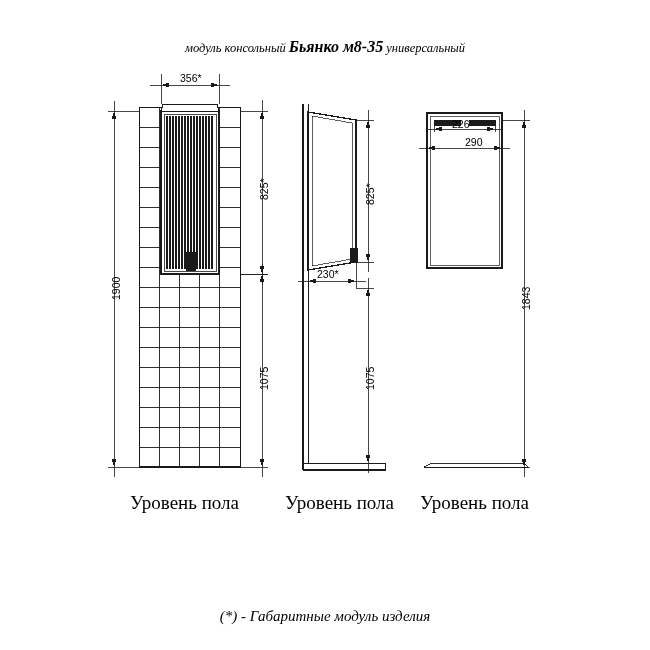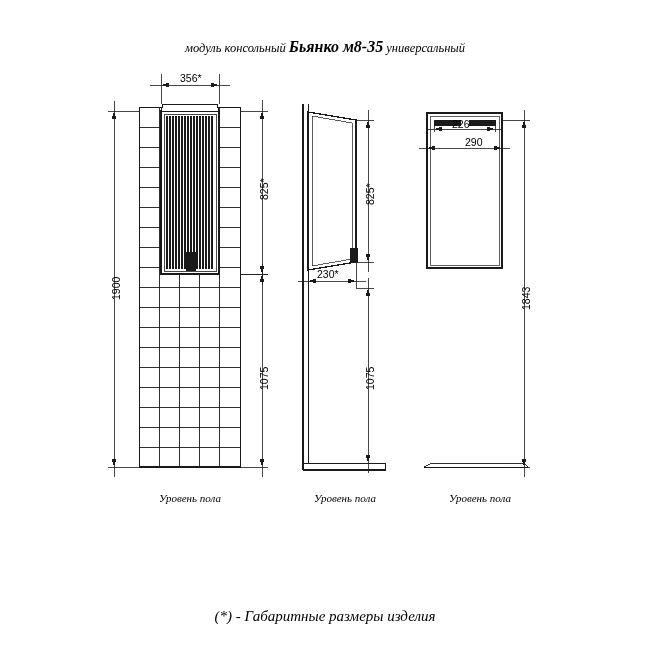--- a/index.html
+++ b/index.html
@@ -40,24 +40,22 @@
     position: absolute;
     left: 0;
     top: 608px;
     width: 650px;
     text-align: center;
     font-size: 15px;
     font-style: italic;
   }
   .floorlabel {
     position: absolute;
-    font-size: 11px;
-    font-style: italic;
+    font-size: 19px;
     white-space: nowrap;
-    text-align: center;
   }
   .dimlabel {
     position: absolute;
     font-size: 10.5px;
     font-family: "Liberation Sans", sans-serif;
     white-space: nowrap;
   }
   .dimlabel.vert {
     transform-origin: 0 0;
     transform: rotate(-90deg);
@@ -260,15 +258,15 @@
   <div class="dimlabel vert" style="left:364px; top:390px;">1075</div>
 
   <div class="dimlabel" style="left:452px; top:118px;">226</div>
   <div class="dimlabel" style="left:465px; top:136px;">290</div>
   <div class="dimlabel vert" style="left:520px; top:310px;">1843</div>
 
   <div class="floorlabel" style="left:130px; top:492px; width:120px;">Уровень пола</div>
   <div class="floorlabel" style="left:285px; top:492px; width:120px;">Уровень пола</div>
   <div class="floorlabel" style="left:420px; top:492px; width:120px;">Уровень пола</div>
 
-  <div class="footnote">(*) - Габаритные размеры изделия</div>
+  <div class="footnote">(*) - Габаритные модуль изделия</div>
 
 </div>
 
 </body></html>

